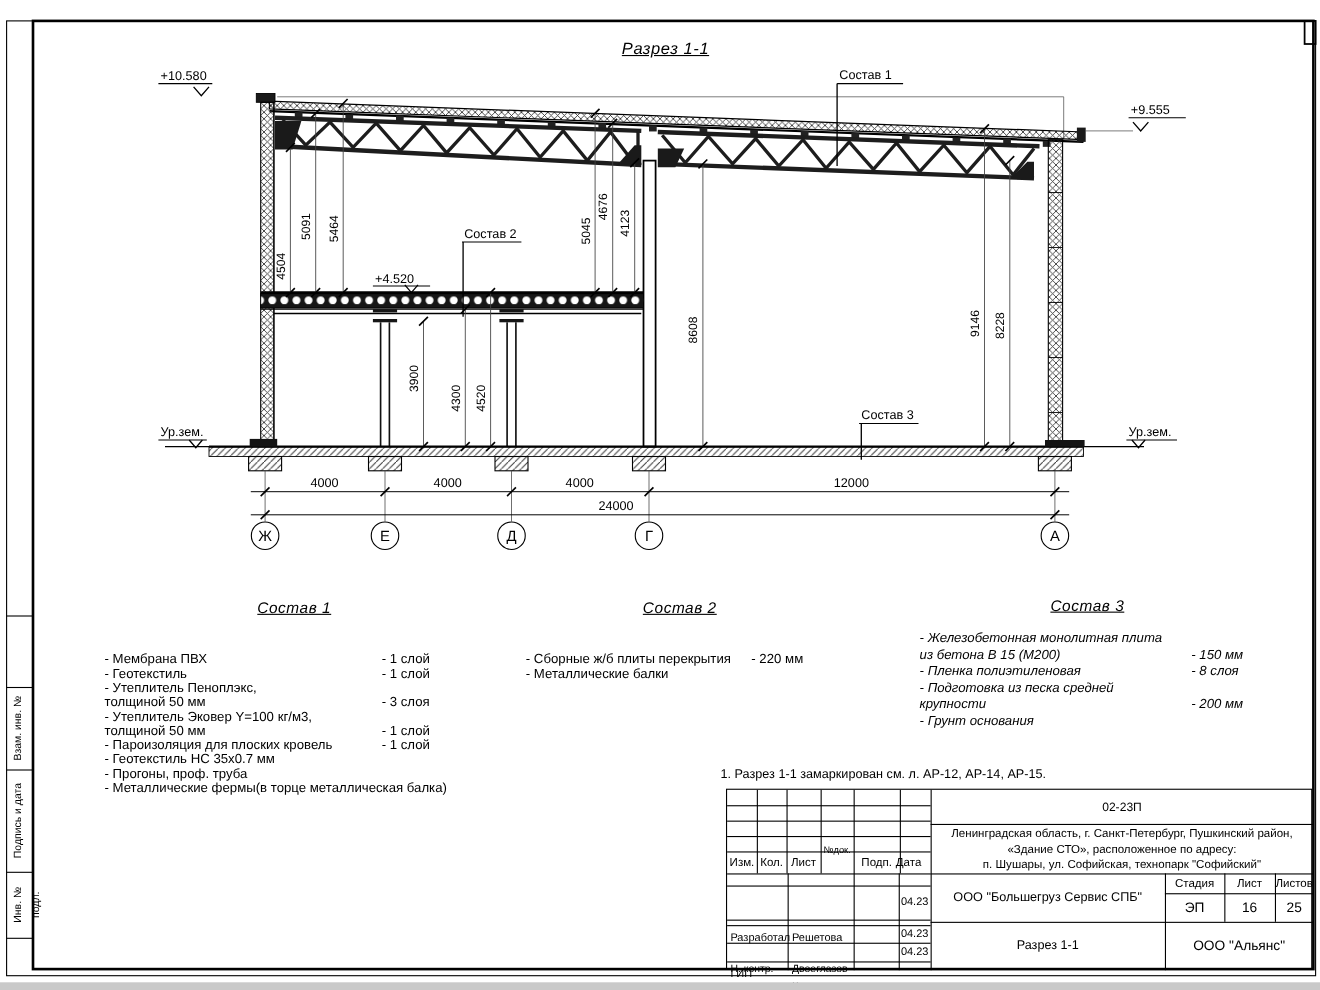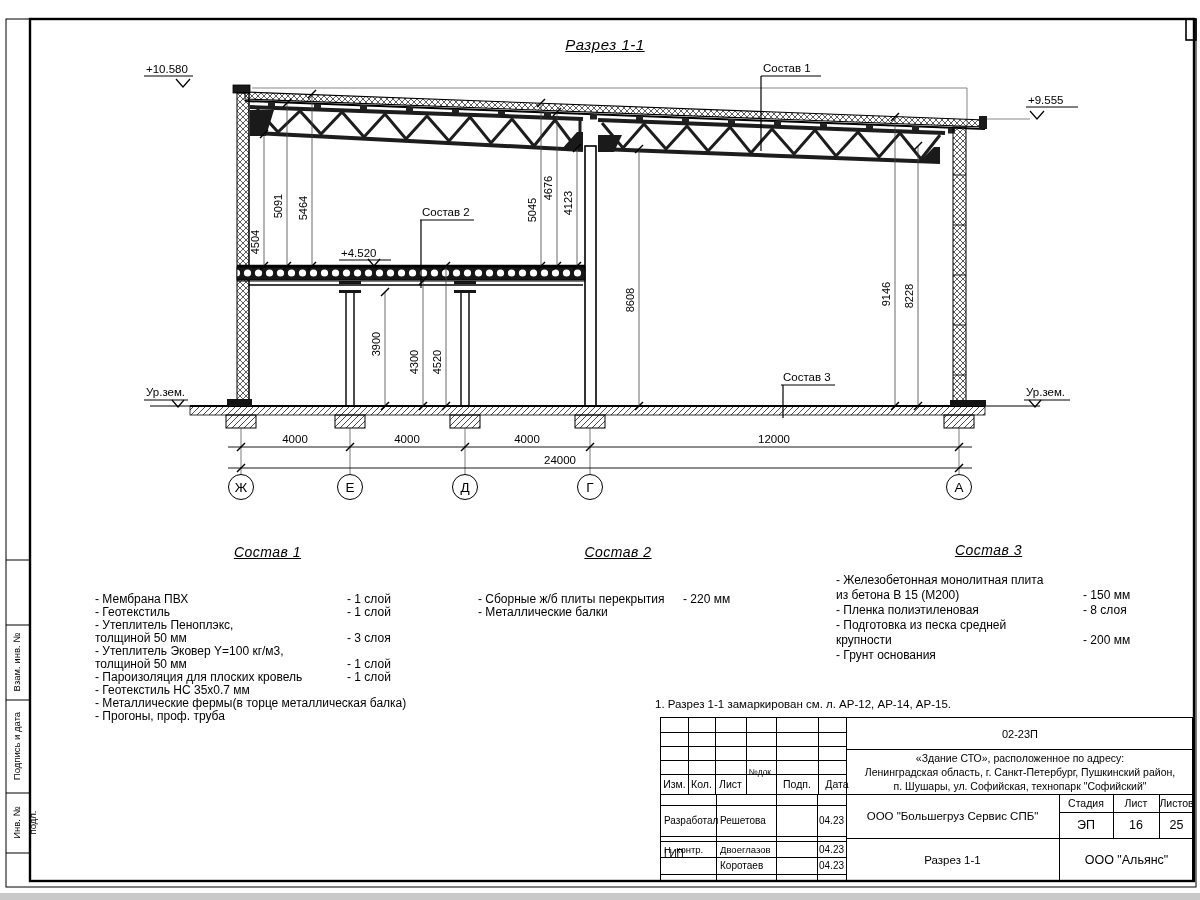--- a/index.html
+++ b/index.html
@@ -8,34 +8,34 @@
   #gfx{position:absolute;left:0;top:0;}
   .abs{position:absolute;}
   
   .dwg-title{left:520px;top:36px;width:170px;text-align:center;font-size:15px;font-style:italic;
              text-decoration:underline;letter-spacing:.5px;}
   
   .spec{position:absolute;font-size:12px;line-height:13px;}
   .spec-title{text-align:center;font-size:14px;font-style:italic;text-decoration:underline;letter-spacing:.5px;}
   .spec-items{margin-top:34px;}
   .spec3 .spec-items{margin-top:16px;}
-  .spec3 .spec-item{line-height:15px;}
+  .spec3 .spec-item{line-height:15px;font-style:italic;}
   .spec-item{display:flex;align-items:flex-end;}
   .sname{white-space:pre-line;min-width:252px;}
   .spec2 .sname{min-width:205px;}
   .spec3 .sname{min-width:247px;}
   .sval{white-space:nowrap;}
   .note{left:655px;top:698px;font-size:11.5px;}
   
   #tb{left:660px;top:717px;width:533px;height:164px;border:1.6px solid #000;box-sizing:border-box;}
   .tb-v{position:absolute;width:1.2px;background:#000;}
   .tb-h{position:absolute;height:1.2px;background:#000;}
   .tbc{position:absolute;display:flex;align-items:center;justify-content:center;
        font-size:10.5px;overflow:visible;white-space:nowrap;}
-  .tbl{justify-content:flex-start;padding-left:3px;box-sizing:border-box;}
+  .tbl{justify-content:flex-start;padding-left:3px;box-sizing:border-box;margin-top:32px;}
   .addr{font-size:10.5px;line-height:14px;text-align:center;display:block;padding-top:2px;}
   
   .vlab{position:absolute;left:9px;transform-origin:0 0;transform:rotate(-90deg);
         font-size:9.5px;line-height:16px;height:16px;text-align:center;}
   .graybar{left:0;top:893px;width:1200px;height:7px;background:#c9c9c9;}
 </style>
 </head>
 <body>
 
 <svg id="gfx" width="1200" height="900" viewBox="0 0 1200 900" style="font-family:'Liberation Sans',sans-serif">
@@ -327,26 +327,26 @@
         <div class="sname">- Пароизоляция для плоских кровель</div>
         <div class="sval">- 1 слой</div>
       </div>
 
       <div class="spec-item">
         <div class="sname">- Геотекстиль НС 35х0.7 мм</div>
         <div class="sval"></div>
       </div>
 
       <div class="spec-item">
+        <div class="sname">- Прогоны, проф. труба</div>
+        <div class="sval"></div>
+      </div>
+
+      <div class="spec-item">
         <div class="sname">- Металлические фермы(в торце металлическая балка)</div>
-        <div class="sval"></div>
-      </div>
-
-      <div class="spec-item">
-        <div class="sname">- Прогоны, проф. труба</div>
         <div class="sval"></div>
       </div>
     </div>
 </div>
 
 <div class="spec spec2" style="left:478px;top:546px;width:280px">
   <div class="spec-title">Состав 2</div>
   <div class="spec-items">
 
       <div class="spec-item">
@@ -418,38 +418,38 @@
   <div class="tb-h" style="left:185px;top:31px;width:348px"></div>
   <div class="tb-h" style="left:185px;top:76px;width:348px"></div>
   <div class="tb-h" style="left:185px;top:120px;width:348px"></div>
   <div class="tb-h" style="left:398px;top:94px;width:135px"></div>
 
   <div class="tbc" style="left:0;top:56px;width:27px;height:20px">Изм.</div>
   <div class="tbc" style="left:27px;top:56px;width:27px;height:20px">Кол.</div>
   <div class="tbc" style="left:54px;top:56px;width:31px;height:20px">Лист</div>
   <div class="tbc" style="left:85px;top:44px;width:30px;height:20px;font-size:8.5px">№док.</div>
   <div class="tbc" style="left:115px;top:56px;width:42px;height:20px">Подп.</div>
-  <div class="tbc" style="left:162px;top:56px;width:28px;height:20px">Дата</div>
+  <div class="tbc" style="left:151px;top:56px;width:28px;height:20px">Дата</div>
 
   <div class="tbc tbl" style="left:0;top:93px;width:55px;height:18px;font-size:10px">Разработал</div>
   <div class="tbc tbl" style="left:56px;top:93px;width:58px;height:18px;font-size:10px">Решетова</div>
   <div class="tbc" style="left:156px;top:93px;width:29px;height:18px;font-size:10px">04.23</div>
 
   <div class="tbc tbl" style="left:0;top:123px;width:55px;height:16px;font-size:9.5px">Н. контр.</div>
   <div class="tbc tbl" style="left:56px;top:123px;width:58px;height:16px;font-size:9.5px">Двоеглазов</div>
   <div class="tbc" style="left:156px;top:123px;width:29px;height:16px;font-size:10px">04.23</div>
 
   <div class="tbc tbl" style="left:0;top:127px;width:55px;height:17px;font-size:10px">ГИП</div>
   <div class="tbc tbl" style="left:56px;top:139px;width:58px;height:17px;font-size:10px">Коротаев</div>
   <div class="tbc" style="left:156px;top:139px;width:29px;height:17px;font-size:10px">04.23</div>
 
   <div class="tbc" style="left:185px;top:0;width:348px;height:31px;font-size:11px">02-23П</div>
   <div class="abs addr" style="left:188px;top:31px;width:342px">
+    <div>Ленинградская область, г. Санкт-Петербург, Пушкинский район,</div>
     <div>«Здание СТО», расположенное по адресу:</div>
-    <div>Ленинградская область, г. Санкт-Петербург, Пушкинский район,</div>
     <div>п. Шушары, ул. Софийская, технопарк "Софийский"</div>
   </div>
   <div class="tbc" style="left:185px;top:76px;width:213px;height:44px;font-size:11.5px">ООО "Большегруз Сервис СПБ"</div>
   <div class="tbc" style="left:398px;top:76px;width:54px;height:18px">Стадия</div>
   <div class="tbc" style="left:452px;top:76px;width:46px;height:18px">Лист</div>
   <div class="tbc" style="left:498px;top:76px;width:35px;height:18px">Листов</div>
   <div class="tbc" style="left:398px;top:94px;width:54px;height:26px;font-size:12.5px">ЭП</div>
   <div class="tbc" style="left:452px;top:94px;width:46px;height:26px;font-size:12.5px">16</div>
   <div class="tbc" style="left:498px;top:94px;width:35px;height:26px;font-size:12.5px">25</div>
   <div class="tbc" style="left:185px;top:120px;width:213px;height:44px;font-size:11.5px">Разрез 1-1</div>

